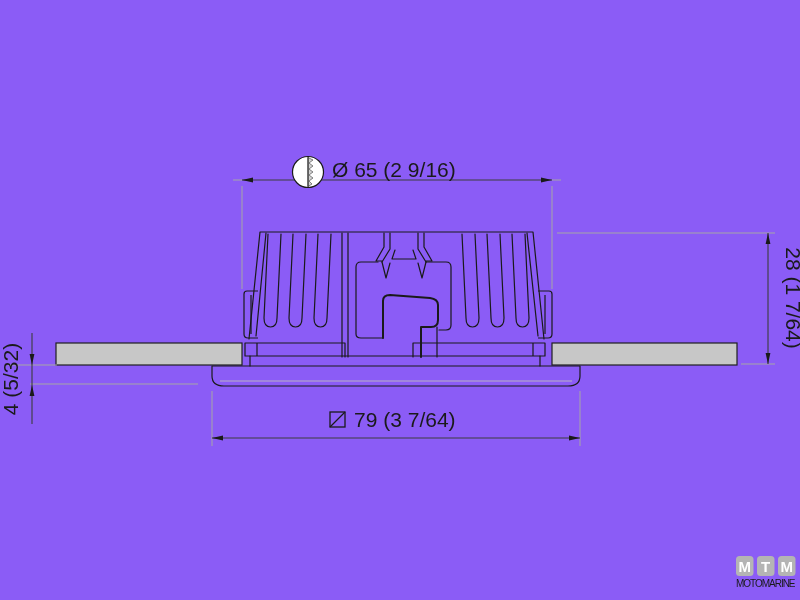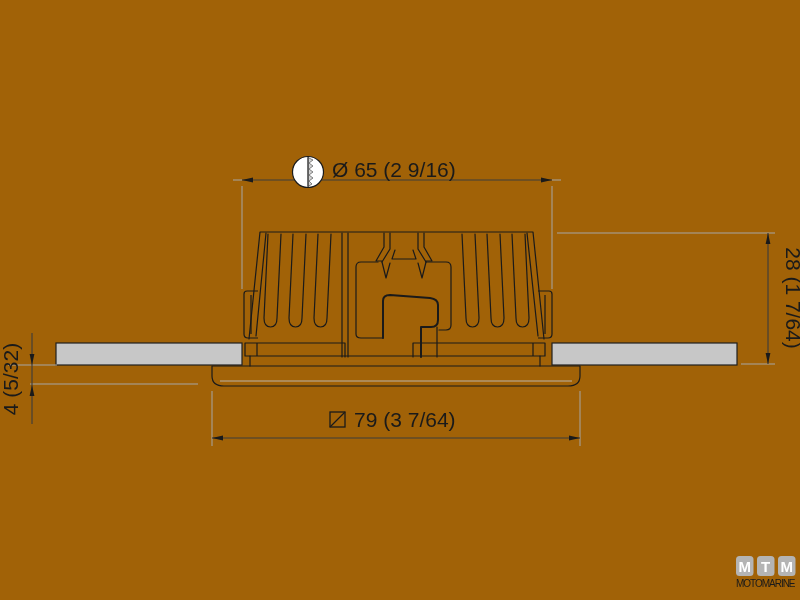--- a/index.html
+++ b/index.html
@@ -1,20 +1,20 @@
 <!DOCTYPE html>
 <html><head>
 <meta charset="utf-8">
 <style>
   html, body { margin: 0; padding: 0; background: #ffffff; }
   .canvas {
     position: relative;
     width: 800px;
     height: 600px;
-    background: #a16207;
+    background: #8b5cf6;
     font-family: "Liberation Sans", sans-serif;
     overflow: hidden;
     text-align: center;
   }
   svg text {
     font-family: "Liberation Sans", "DejaVu Sans", sans-serif;
     fill: #1a1a1a;
   }
   .dim-text { font-size: 21px; }
   .logo-letter { font-size: 15px; font-weight: bold; fill: #ffffff; }

